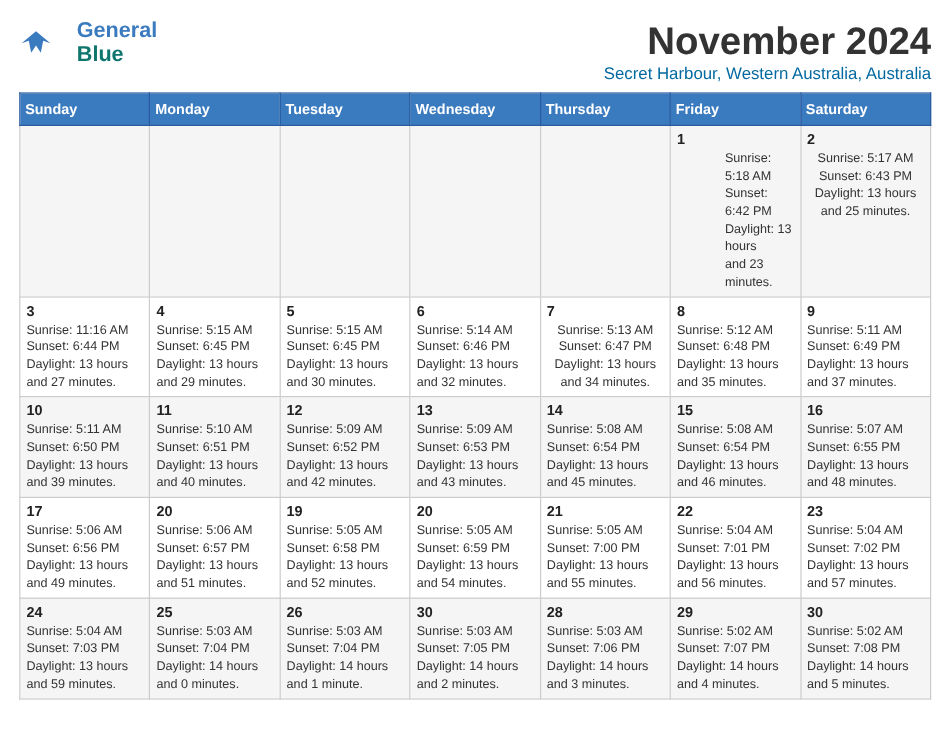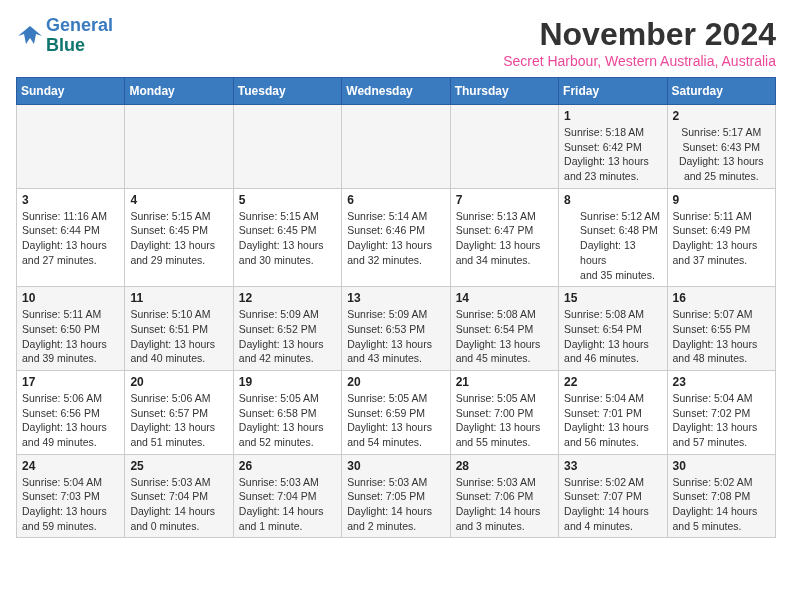--- a/index.html
+++ b/index.html
@@ -12,21 +12,21 @@
     }
     .header {
       display: flex;
       justify-content: space-between;
       align-items: flex-start;
       margin-bottom: 8px;
     }
     .logo {
       display: flex;
       align-items: center;
-      gap: 2px;
+      gap: 20px;
     }
     .logo-text {
       font-size: 18px;
       font-weight: bold;
       color: #333;
       line-height: 1.1;
     }
     .logo-text span {
       color: #3a7abf;
     }
@@ -38,21 +38,21 @@
       text-align: right;
     }
     .main-title {
       font-size: 32px;
       font-weight: bold;
       color: #333;
       text-align: right;
     }
     .subtitle {
       font-size: 14px;
-      color: #ec4899;
+      color: #0369a1;
     }
     table {
       width: 100%;
       border-collapse: collapse;
       font-size: 11px;
     }
     thead tr th {
       background: #3a7abf;
       color: #fff;
       padding: 6px 4px;
@@ -124,21 +124,21 @@
   </thead>
   <tbody id="calendar-body">
   <tr>
         <td class="empty"></td>
         <td class="empty"></td>
         <td class="empty"></td>
         <td class="empty"></td>
         <td class="empty"></td>
         <td>
           <span class="day-num">1</span>
-          <div class="day-info" style="white-space: pre-line;">Sunrise: 5:18 AM
+          <div class="day-info" style="white-space: pre-line; margin-left: 40px;">Sunrise: 5:18 AM
 Sunset: 6:42 PM
 Daylight: 13 hours
 and 23 minutes.</div>
         </td>
         <td>
           <span class="day-num">2</span>
           <div class="day-info" style="white-space: pre-line; text-align: center;">Sunrise: 5:17 AM
 Sunset: 6:43 PM
 Daylight: 13 hours
 and 25 minutes.</div>
@@ -168,28 +168,28 @@
         </td>
         <td>
           <span class="day-num">6</span>
           <div class="day-info" style="white-space: pre-line;">Sunrise: 5:14 AM
 Sunset: 6:46 PM
 Daylight: 13 hours
 and 32 minutes.</div>
         </td>
         <td>
           <span class="day-num">7</span>
-          <div class="day-info" style="white-space: pre-line;">Sunrise: 5:13 AM
+          <div class="day-info" style="white-space: pre-line; text-align: center;">Sunrise: 5:13 AM
 Sunset: 6:47 PM
 Daylight: 13 hours
 and 34 minutes.</div>
         </td>
         <td>
           <span class="day-num">8</span>
-          <div class="day-info" style="white-space: pre-line; margin-left: 16px;">Sunrise: 5:12 AM
+          <div class="day-info" style="white-space: pre-line;">Sunrise: 5:12 AM
 Sunset: 6:48 PM
 Daylight: 13 hours
 and 35 minutes.</div>
         </td>
         <td>
           <span class="day-num">9</span>
           <div class="day-info" style="white-space: pre-line;">Sunrise: 5:11 AM
 Sunset: 6:49 PM
 Daylight: 13 hours
 and 37 minutes.</div>
@@ -327,21 +327,21 @@
 and 2 minutes.</div>
         </td>
         <td>
           <span class="day-num">28</span>
           <div class="day-info" style="white-space: pre-line;">Sunrise: 5:03 AM
 Sunset: 7:06 PM
 Daylight: 14 hours
 and 3 minutes.</div>
         </td>
         <td>
-          <span class="day-num">33</span>
+          <span class="day-num">29</span>
           <div class="day-info" style="white-space: pre-line;">Sunrise: 5:02 AM
 Sunset: 7:07 PM
 Daylight: 14 hours
 and 4 minutes.</div>
         </td>
         <td>
           <span class="day-num">30</span>
           <div class="day-info" style="white-space: pre-line;">Sunrise: 5:02 AM
 Sunset: 7:08 PM
 Daylight: 14 hours

